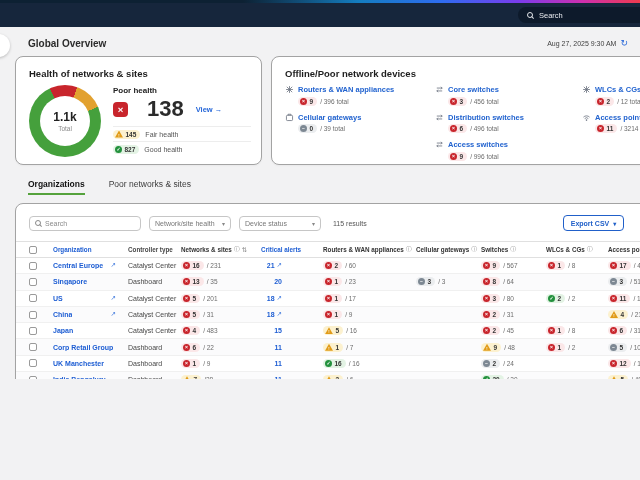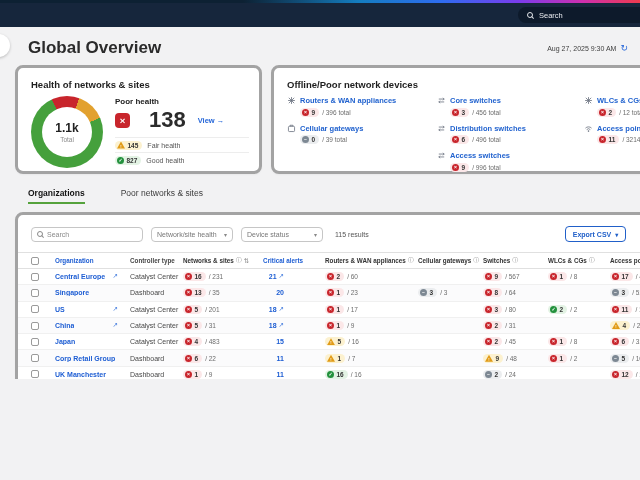--- a/index.html
+++ b/index.html
@@ -11,27 +11,27 @@
   .grad{height:3px;background:linear-gradient(90deg,#0d2133 0%,#0d2133 38%,#147dc0 56%,#2e6cf0 69%,#7a3cec 81%,#ce2fae 91%,#ee3b4e 100%)}
   .topbar{height:24px;background:#16263c;display:flex;align-items:center;justify-content:flex-end}
   .topsearch{width:122px;height:16px;background:#0d1a2b;border-radius:9px 0 0 9px;display:flex;align-items:center;gap:6px;padding-left:9px;color:#e8eaee;font-size:7.5px}
   .mag{width:6px;height:6px;border:1.2px solid #dfe3e8;border-radius:50%;position:relative;flex:none}
   .mag::after{content:"";position:absolute;width:3.2px;height:1.2px;background:#dfe3e8;transform:rotate(45deg);right:-2.6px;bottom:-1.2px}
   .mag.dark{border-color:#8a8a8a}.mag.dark::after{background:#8a8a8a}
 
   
   .pagehead{display:flex;align-items:center;padding:11px 12px 0 28px;position:relative}
   .edge-circle{position:absolute;left:-13px;top:7px;width:23px;height:23px;border-radius:50%;background:#fff;box-shadow:0 1px 3px rgba(0,0,0,.22)}
-  h1{font-size:17px;color:#2b2b2b;font-weight:bold}
+  h1{font-size:10px;color:#2b2b2b;font-weight:bold}
   .timestamp{margin-left:auto;font-size:7px;color:#3f3f3f;display:flex;gap:4px;align-items:center}
   .refresh{color:#2667d9;font-size:9px;line-height:1}
 
   
   .cards{display:flex;gap:9px;padding-left:15px;margin-top:7px;align-items:stretch}
-  .card{background:#fff;border:3px solid #a3a3a3;border-radius:8px;box-shadow:0 1px 2px rgba(0,0,0,.04)}
+  .card{background:#fff;border:1px solid #a3a3a3;border-radius:8px;box-shadow:0 1px 2px rgba(0,0,0,.04)}
   .health{width:247px;height:109px;flex:none;padding:11px 10px 0 13px}
   .card-title{font-size:9.5px;font-weight:bold;color:#1e1e1e}
   .hbody{display:flex;margin-top:6px}
   .donut{width:72px;height:72px;border-radius:50%;position:relative;flex:none}
   .donut::after{content:"";position:absolute;inset:11px;background:#fff;border-radius:50%}
   .donut-center{position:absolute;inset:0;display:flex;flex-direction:column;align-items:center;justify-content:center;z-index:1}
   .donut-center b{font-size:12px;color:#222}
   .donut-center span{font-size:6.5px;color:#8b8b8b;margin-top:1px}
   .hright{flex:1;padding-left:12px;min-width:0}
   .poor-label{font-size:8px;font-weight:bold;color:#222;margin:1px 0 3px}
@@ -56,21 +56,21 @@
   .devices{flex:none;width:386px;height:109px;padding:11px 0 0 13px}
   .devcols{display:flex;margin-top:6px}
   .devcol{flex:none}
   .devcol:nth-child(1){width:150px}.devcol:nth-child(2){width:147px}.devcol:nth-child(3){width:120px}
   .devitem{margin-bottom:7px}
   .devhead{display:flex;gap:4px;align-items:center;font-size:7.5px;font-weight:bold;color:#2263cf;white-space:nowrap}
   .devicon{width:9px;height:9px;flex:none;color:#6b7280}
   .devstat{margin:2.5px 0 0 13px;display:flex;align-items:center}
 
   
-  .tabs{display:flex;gap:36px;padding:14px 17px 0 28px}
+  .tabs{display:flex;gap:24px;padding:14px 17px 0 28px}
   .tab{font-size:8.5px;color:#3c3c3c;padding-bottom:4px;white-space:nowrap}
   .tab.active{font-weight:bold;color:#141414;border-bottom:2px solid #55a23c}
 
   
   .tablecard{margin:8px 0 0 15px;width:700px;height:280px;border-radius:8px 8px 0 0;padding-top:11px}
   .filterbar{display:flex;align-items:center;gap:8px;padding:0 0 10px 13px}
   .fsearch{width:112px;height:15px;border:1px solid #c6c6c6;border-radius:4px;display:flex;align-items:center;gap:4px;padding-left:5px;color:#8a8a8a;font-size:7px;background:#fff}
   .dd{height:15px;border:1px solid #c6c6c6;border-radius:4px;display:flex;align-items:center;justify-content:space-between;padding:0 5px;font-size:7px;color:#777;width:82px;background:#fff}
   .chev{color:#888;font-size:6px}
   .results{font-size:7px;color:#555;margin-left:4px}

